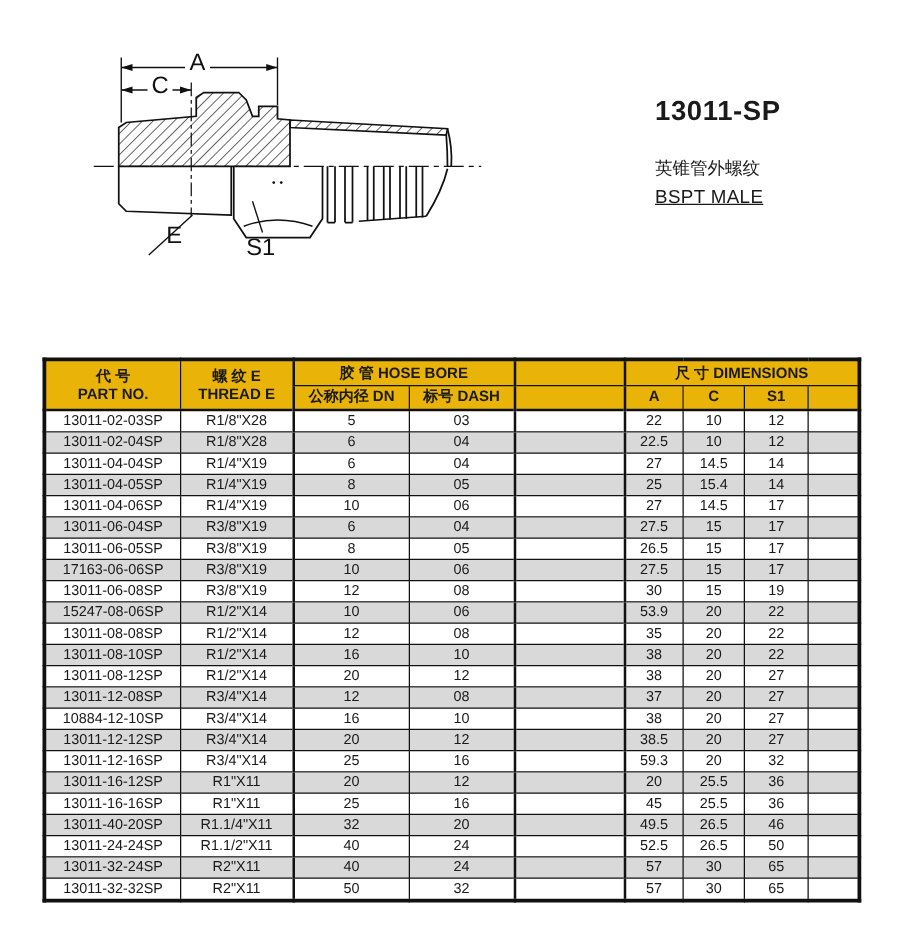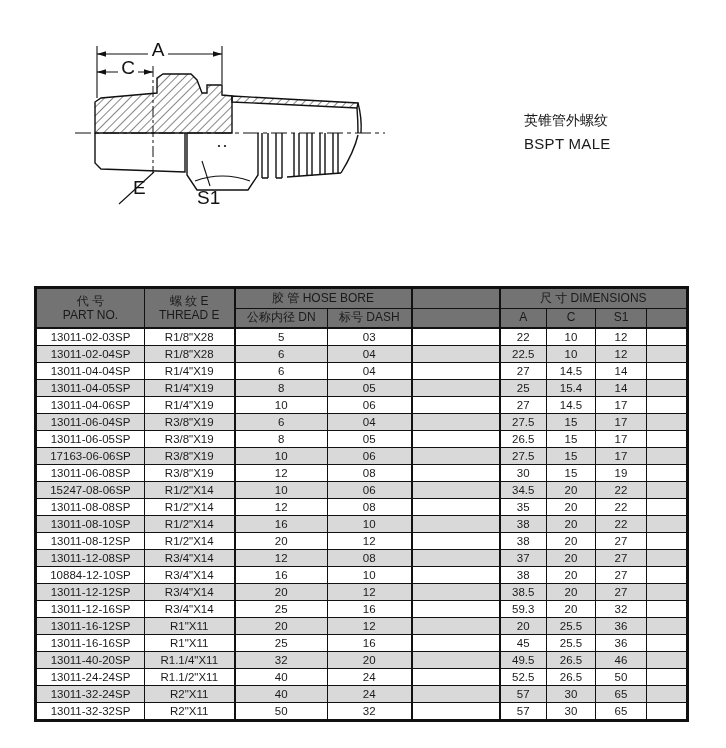--- a/index.html
+++ b/index.html
@@ -5,35 +5,35 @@
   html,body{margin:0;padding:0;}
   body{
     width:726px;height:748px;position:relative;background:#ffffff;
     font-family:"Liberation Sans", sans-serif;color:#1a1a1a;overflow:hidden;
   }
   
   .drawing{position:absolute;left:55px;top:28px;}
   
   .titleblock{position:absolute;left:524px;top:76px;}
   .model{font-size:22px;font-weight:bold;letter-spacing:.5px;}
-  .sub-cn{margin-top:36px;font-size:14px;}
-  .sub-en{margin-top:5px;font-size:15px;letter-spacing:.3px;}
+  .sub-cn{margin-top:24px;font-size:14px;}
+  .sub-en{margin-top:5px;font-size:15px;letter-spacing:.3px;text-decoration:underline;}
   
   .spec-table{
     position:absolute;left:34px;top:286px;width:652px;
     border-collapse:collapse;table-layout:fixed;
     font-size:11.5px;
   }
   .spec-table th,.spec-table td{
     border:1.5px solid #111;text-align:center;vertical-align:middle;
     padding:0;height:16px;line-height:16px;font-weight:normal;
     white-space:nowrap;overflow:hidden;
   }
   .spec-table{border:3px solid #111;}
-  .spec-table thead th{background:#737373;height:18.5px;line-height:13px;font-size:12px;}
+  .spec-table thead th{background:#eab308;height:18.5px;line-height:13px;font-size:12px;font-weight:bold;}
   .spec-table thead{border-bottom:2.5px solid #111;}
   .spec-table tr.shaded td{background:#d9d9d9;}
   .bl2{border-left:2.5px solid #111 !important;}
   .br2{border-right:2.5px solid #111 !important;}
   .two-line div{line-height:14px;}
 </style>
 </head>
 <body>
 
 <svg class="drawing" width="350" height="195" viewBox="0 0 350 195">
@@ -88,20 +88,21 @@
   <rect x="63" y="30" width="20" height="16" fill="#fff"></rect>
   <g font-size="19" fill="#111" font-family="Liberation Sans, sans-serif">
     <text x="103" y="28" text-anchor="middle">A</text>
     <text x="73" y="46" text-anchor="middle">C</text>
     <text x="78" y="166">E</text>
     <text x="142" y="176">S1</text>
   </g>
 </svg>
 
 <div class="titleblock">
+  <div class="model">13011-SP</div>
   <div class="sub-cn">英锥管外螺纹</div>
   <div class="sub-en">BSPT MALE</div>
 </div>
 
 <table class="spec-table">
   <colgroup>
     <col style="width:109px">
       <col style="width:90px">
       <col style="width:93px">
     <col style="width:84px">
@@ -234,21 +235,21 @@
         <td>15</td>
         <td>19</td>
         <td></td>
       </tr>
       <tr class="shaded">
         <td>15247-08-06SP</td>
         <td>R1/2"X14</td>
         <td class="bl2">10</td>
         <td>06</td>
         <td class="bl2 br2"></td>
-        <td class="bl2">34.5</td>
+        <td class="bl2">53.9</td>
         <td>20</td>
         <td>22</td>
         <td></td>
       </tr>
       <tr>
         <td>13011-08-08SP</td>
         <td>R1/2"X14</td>
         <td class="bl2">12</td>
         <td>08</td>
         <td class="bl2 br2"></td>

